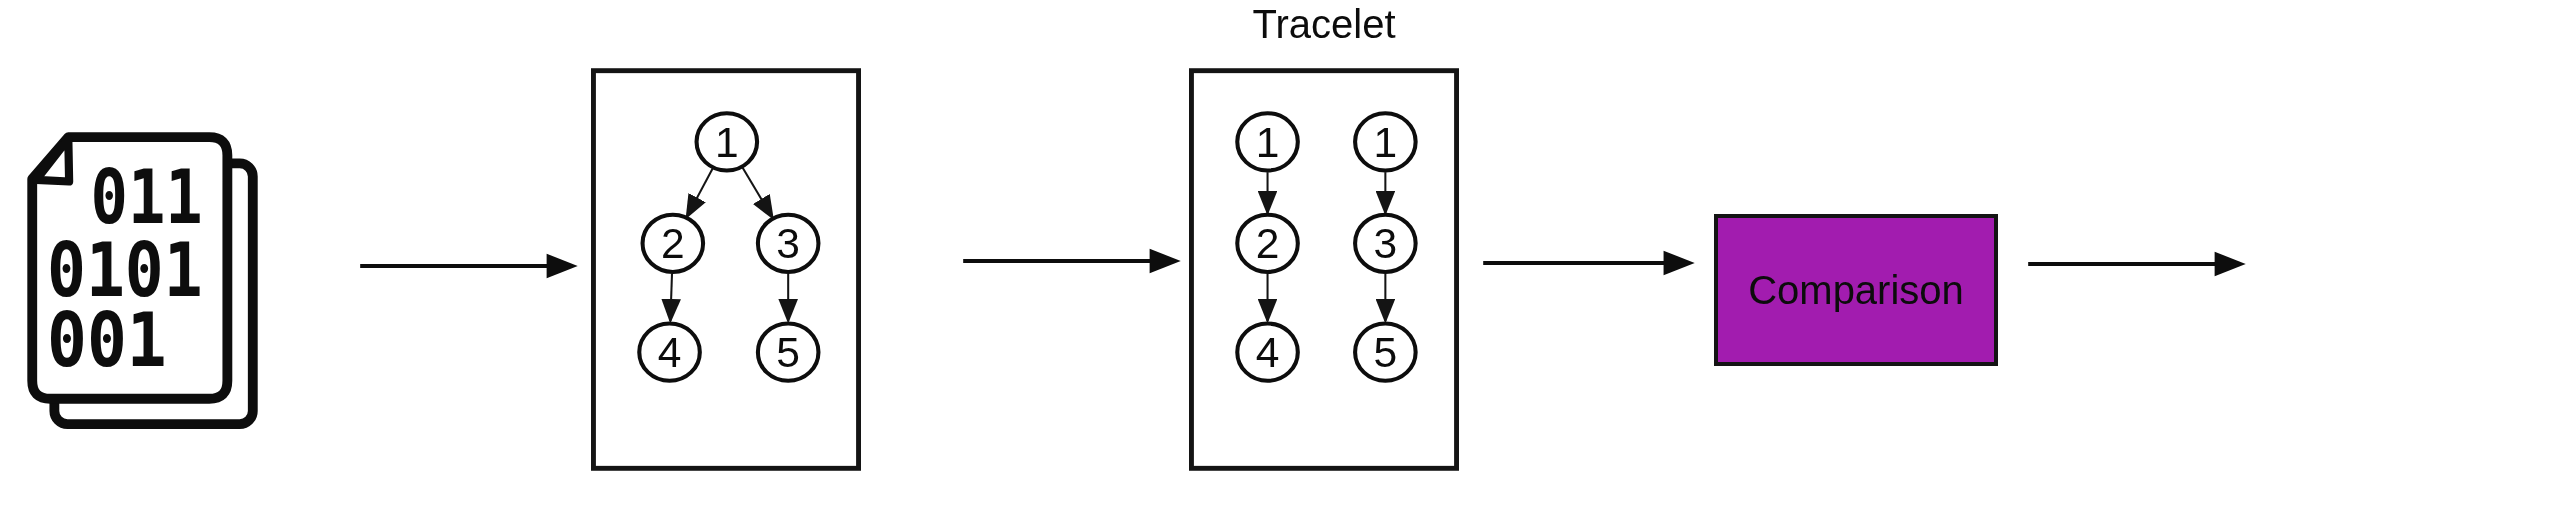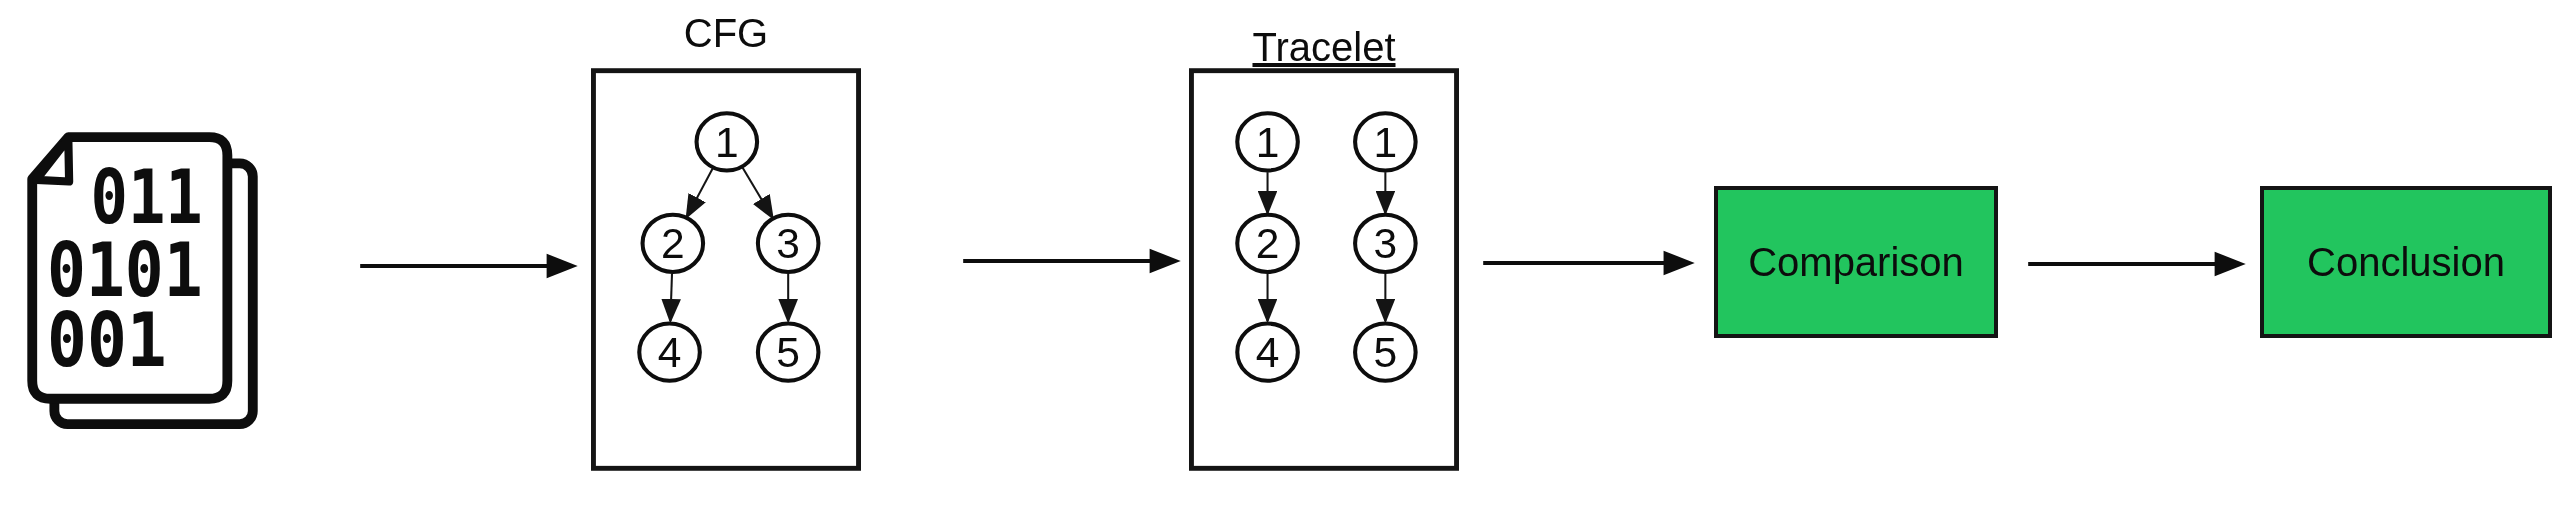--- a/index.html
+++ b/index.html
@@ -17,26 +17,27 @@
     font-size: 40px;
     line-height: 46px;
     color: #0c0c0c;
     white-space: nowrap;
   }
   .center { text-align: center; }
   .flow-box {
     position: absolute;
     box-sizing: border-box;
     border: 4.9px solid #141414;
-    background: #22c55e;
+    background: #a21caf;
     display: flex;
     align-items: center;
     justify-content: center;
     font-size: 40px;
     color: #0c0c0c;
+    margin-top: 28px;
   }
   svg { display: block; }
   .ink-fill { fill: #0d0d0d; }
   .node-circle { fill: #ffffff; stroke: #0d0d0d; stroke-width: 5; }
   .node-label {
     font-family: "Liberation Sans", sans-serif;
     font-size: 52px;
     fill: #0c0c0c;
     text-anchor: middle;
   }
@@ -69,21 +70,20 @@
     <text class="doc-digits" x="92" y="115" textLength="137" lengthAdjust="spacingAndGlyphs">011</text>
     <text class="doc-digits" x="39" y="204" textLength="190" lengthAdjust="spacingAndGlyphs">0101</text>
     <text class="doc-digits" x="39" y="289" textLength="146" lengthAdjust="spacingAndGlyphs">001</text>
   </svg>
 
   <svg class="abs" style="left:352px; top:243px;" width="229" height="46" viewBox="0 0 280 56">
     <line class="hline" x1="10" y1="28" x2="240" y2="28"></line>
     <polygon class="ink-fill" points="276,28 238,13 238,43"></polygon>
   </svg>
 
-  <div class="abs stage-title center" style="left:591px; top:9.8px; width:270px;">CFG</div>
 
   <svg class="abs" style="left:591px; top:68px;" width="270" height="403" viewBox="0 0 330 492">
     <defs>
       <marker id="cfgArrow" viewBox="0 0 20 16" refX="18" refY="8" markerWidth="30" markerHeight="24" orient="auto" markerUnits="userSpaceOnUse">
         <path d="M0,0 L20,8 L0,16 Z" fill="#141414"></path>
       </marker>
     </defs>
     <rect x="3" y="3" width="324" height="486" class="box-frame"></rect>
 
     <line class="edge-line" x1="149" y1="122" x2="117" y2="182" marker-end="url(#cfgArrow)"></line>
@@ -101,21 +101,21 @@
     <text class="node-label" x="96" y="365">4</text>
     <ellipse class="node-circle" cx="241" cy="347" rx="37" ry="35"></ellipse>
     <text class="node-label" x="241" y="365">5</text>
   </svg>
 
   <svg class="abs" style="left:955px; top:238px;" width="229" height="46" viewBox="0 0 280 56">
     <line class="hline" x1="10" y1="28" x2="240" y2="28"></line>
     <polygon class="ink-fill" points="276,28 238,13 238,43"></polygon>
   </svg>
 
-  <div class="abs stage-title center" style="left:1189px; top:24px; width:270px;text-decoration:underline;">Tracelet</div>
+  <div class="abs stage-title center" style="left:1189px; top:1px; width:270px;">Tracelet</div>
 
   <svg class="abs" style="left:1189px; top:68px;" width="270" height="403" viewBox="0 0 330 492">
     <defs>
       <marker id="traceArrow" viewBox="0 0 20 16" refX="18" refY="8" markerWidth="30" markerHeight="24" orient="auto" markerUnits="userSpaceOnUse">
         <path d="M0,0 L20,8 L0,16 Z" fill="#141414"></path>
       </marker>
     </defs>
     <rect x="3" y="3" width="324" height="486" class="box-frame"></rect>
 
     <line class="edge-line" x1="96" y1="127" x2="96" y2="177" marker-end="url(#traceArrow)"></line>
@@ -145,18 +145,15 @@
 
   <div class="flow-box" style="left:1714px; top:186px; width:284px; height:152px;">
     <span>Comparison</span>
   </div>
 
   <svg class="abs" style="left:2020px; top:241px;" width="229" height="46" viewBox="0 0 280 56">
     <line class="hline" x1="10" y1="28" x2="240" y2="28"></line>
     <polygon class="ink-fill" points="276,28 238,13 238,43"></polygon>
   </svg>
 
-  <div class="flow-box" style="left:2260px; top:186px; width:292px; height:152px;">
-    <span>Conclusion</span>
-  </div>
 
 </div>
 
 
 </body></html>

